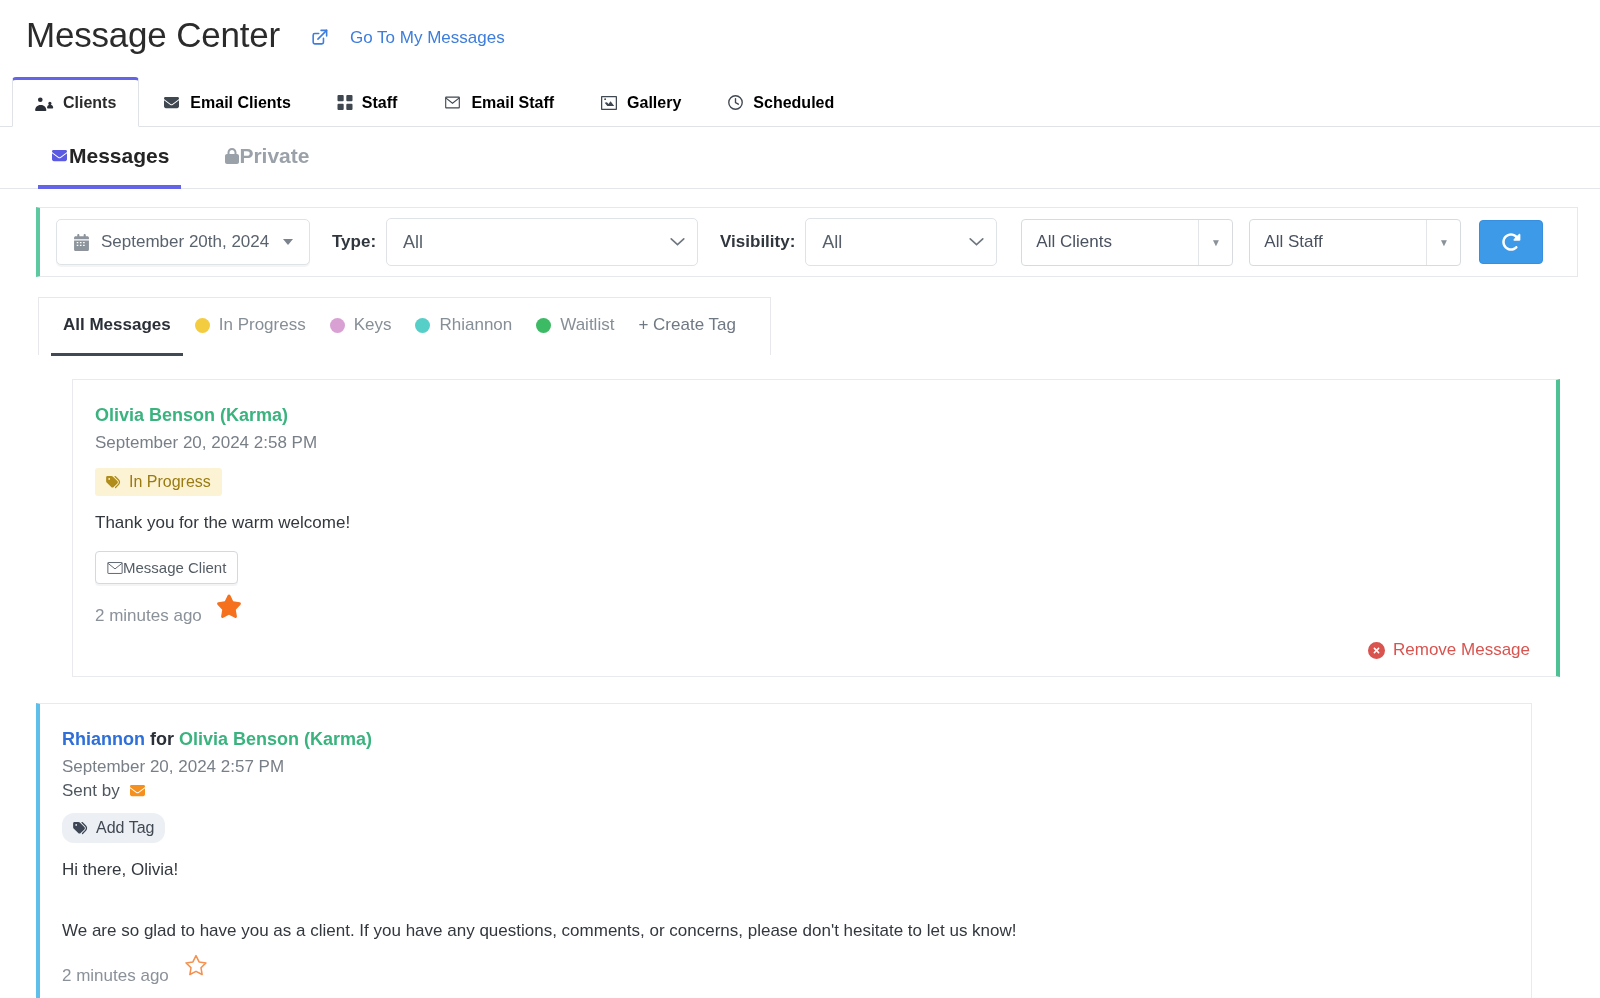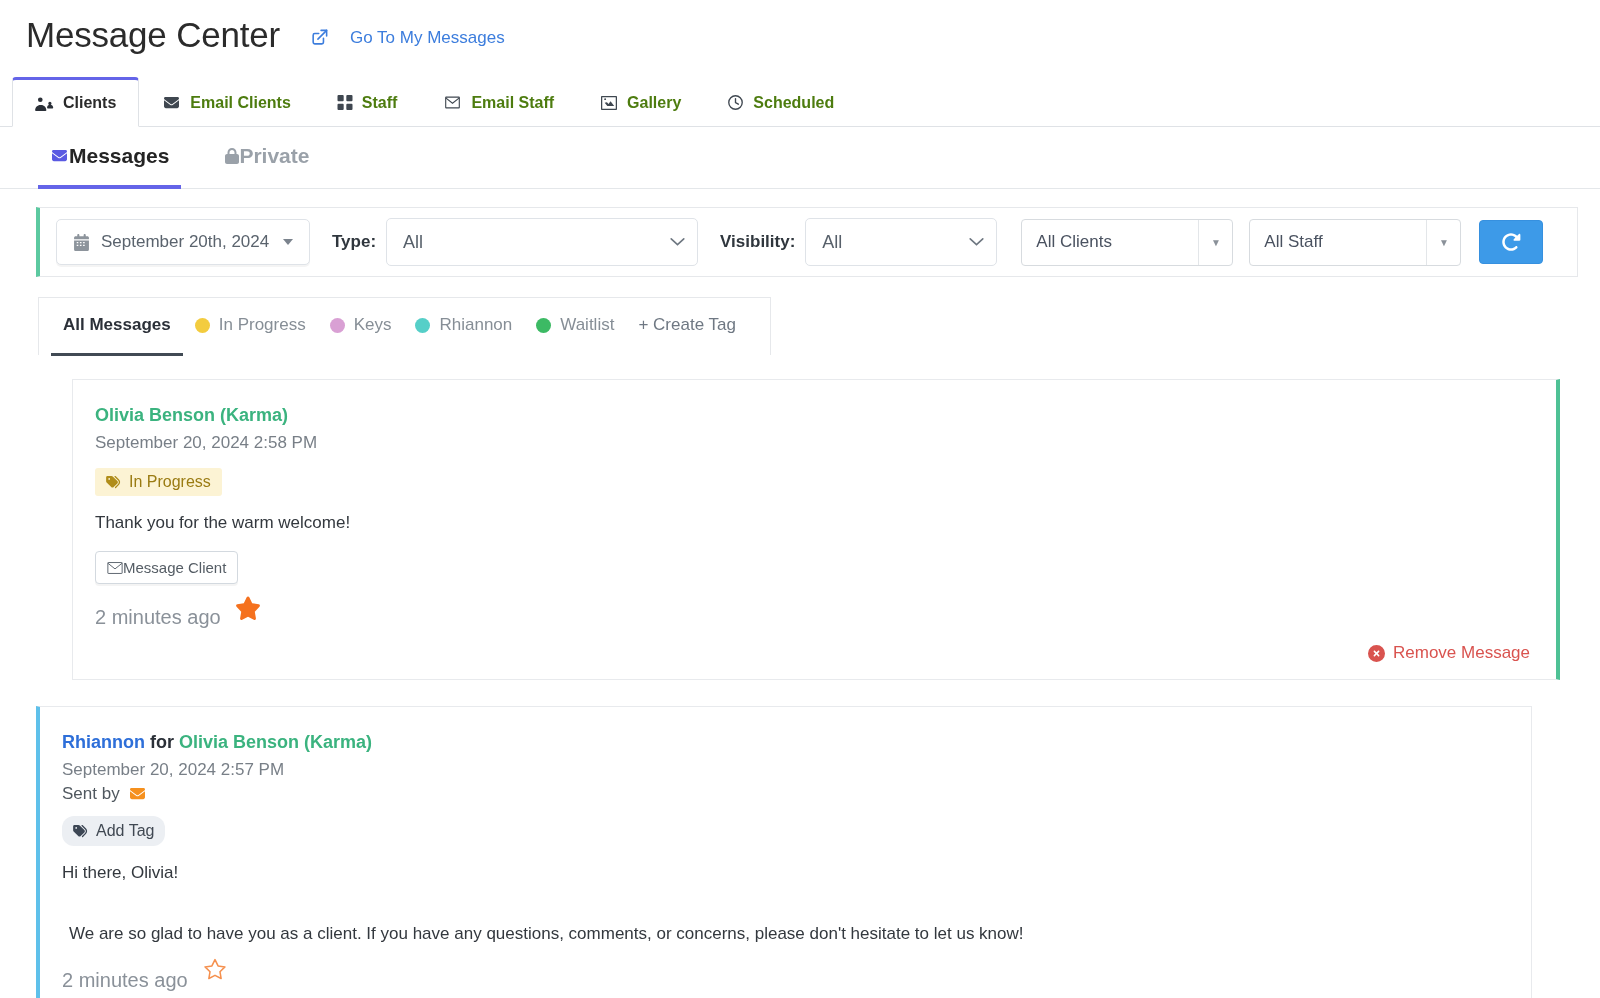--- a/index.html
+++ b/index.html
@@ -46,21 +46,21 @@
     padding-left: 12px;
     border-bottom: 1px solid #dfe2e6;
     height: 51px;
   }
   .main-tab {
     display: inline-flex;
     align-items: center;
     gap: 9px;
     font-size: 16px;
     font-weight: bold;
-    color: #4d7c0f;
+    color: #000000;
     padding: 13px 22px 13px 22px;
     cursor: pointer;
     background: transparent;
     border: 1px solid transparent;
     border-bottom: none;
     position: relative;
     top: 1px;
     height: 50px;
   }
   .main-tab.active {
@@ -241,21 +241,21 @@
   .msg-card.c2 {
     margin: 26px 68px 0 36px;
     border-left: 4px solid #5ec0ea;
   }
   .msg-top { display: flex; align-items: flex-start; flex-direction: column; }
   .msg-left { flex: 1; min-width: 0; }
   .msg-right {
     display: flex; align-items: center; gap: 14px;
     white-space: nowrap; padding-top: 2px;
   }
-  .ago { font-size: 20px; color: #8a9199; margin-top: 20px; }
+  .ago { font-size: 17px; color: #8a9199; margin-top: 20px; }
 
   .sender { font-size: 18px; font-weight: bold; line-height: 1.45; }
   .sender .green { color: #3bb37f; }
   .sender .blue { color: #2e6fd9; }
   .sender .plain { color: #2b3038; font-weight: bold; }
   .msg-date { font-size: 17px; color: #787f87; line-height: 1.5; margin-top: 2px; }
   .sent-by {
     font-size: 17px; color: #50585f;
     display: flex; align-items: center; gap: 8px; margin-top: 1px;
   }
@@ -273,21 +273,21 @@
     display: inline-flex; align-items: center; gap: 7px;
     background: #eceff3;
     color: #404852;
     border-radius: 12px;
     font-size: 16px;
     padding: 6px 11px;
     margin-top: 12px;
     cursor: pointer;
   }
   .body-text { font-size: 17px; color: #33383e; margin-top: 14px; line-height: 1.5; }
-  .body-text.second { margin-top: 36px; margin-left: 7px; }
+  .body-text.second { margin-top: 36px; }
 
   .msg-client-btn {
     display: inline-flex; align-items: center; gap: 0;
     border: 1px solid #d3d9df;
     border-radius: 4px;
     background: #fff;
     box-shadow: 0 2px 0 rgba(0,0,0,0.045);
     color: #555d65;
     font-size: 15px;
     padding: 7px 11px;

